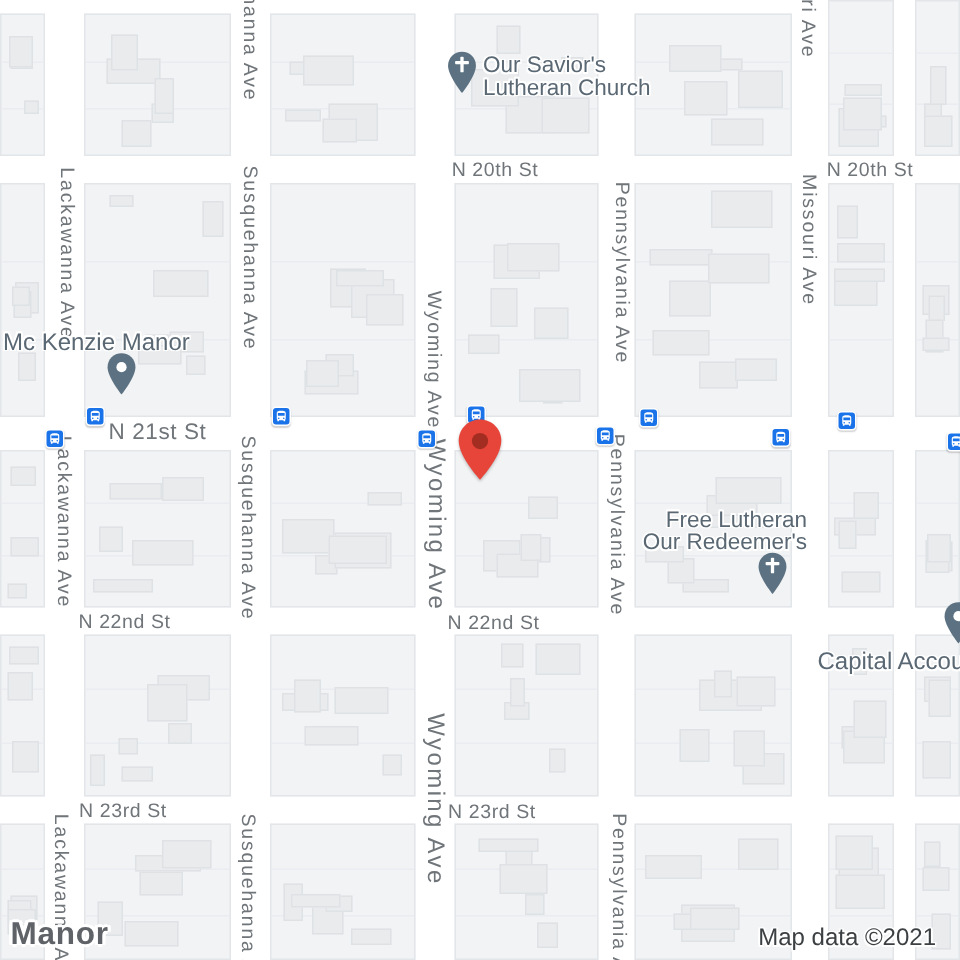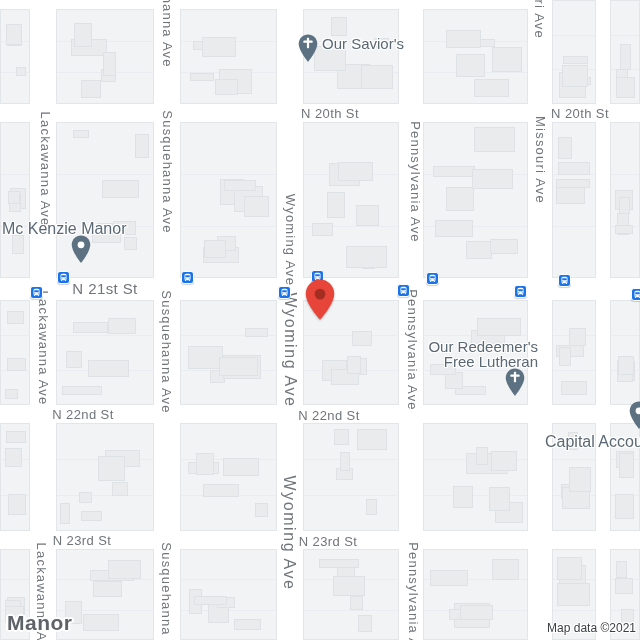--- a/index.html
+++ b/index.html
@@ -45,22 +45,22 @@
   .bus-stop svg{display:block;}
   #dest-marker{position:absolute;z-index:40;filter:drop-shadow(0 1px 1px rgba(0,0,0,.25));}
   #google-logo{
     position:absolute;left:7px;bottom:5px;z-index:50;
     font-size:21px;font-weight:bold;letter-spacing:.5px;color:#5f6368;
     text-shadow:-2px -1px 0 #fff,2px -1px 0 #fff,-2px 1px 0 #fff,2px 1px 0 #fff,
                  0 -2px 0 #fff,0 2px 0 #fff,-2px 0 0 #fff,2px 0 0 #fff,
                  -1px -1px 0 #fff,1px 1px 0 #fff;
   }
   #attribution{
-    position:absolute;right:4px;bottom:5px;z-index:50;
-    font-size:12px;color:#3c4043;white-space:nowrap;
+    position:absolute;right:16px;bottom:5px;z-index:50;
+    font-size:16px;color:#3c4043;white-space:nowrap;
   }
 </style>
 </head>
 <body>
 
 <div id="map">
   <div id="blocks-layer">
       <div class="block" style="left: 0px; top: 9px; width: 30px; height: 95px;"></div>
       <div class="parcel-line" style="left: 1px; top: 41px; width: 28px;"></div>
       <div class="parcel-line" style="left: 1px; top: 72px; width: 28px;"></div>
@@ -347,27 +347,28 @@
       <div class="avenue-label halo" style="left: 43px; top: 348px;">Lackawanna Ave</div>
       <div class="avenue-label halo" style="left: 166px; top: 352px;">Susquehanna Ave</div>
       <div class="avenue-label halo lg" style="left: 290px; top: 350px;">Wyoming Ave</div>
       <div class="avenue-label halo" style="left: 412px; top: 350px;">Pennsylvania Ave</div>
       <div class="avenue-label halo lg" style="left: 289px; top: 533px;">Wyoming Ave</div>
       <div class="avenue-label halo" style="left: 41px; top: 600px;">Lackawanna Ave</div>
       <div class="avenue-label halo" style="left: 166px; top: 604px;">Susquehanna Ave</div>
       <div class="avenue-label halo" style="left: 413px; top: 603px;">Pennsylvania Ave</div>
       <div class="poi-label halo" style="left: 322px; top: 36px; font-size: 15px; line-height: 15px;">
         <span class="poi-line">Our Savior's</span>
+        <span class="poi-line">Lutheran Church</span>
       </div>
       <div class="poi-label halo" style="left: 2px; top: 221px; font-size: 16px; line-height: 16px;">
         <span class="poi-line">Mc Kenzie Manor</span>
       </div>
       <div class="poi-label halo align-right" style="left: 538px; top: 339px; font-size: 15px; line-height: 15px;">
+        <span class="poi-line">Free Lutheran</span>
         <span class="poi-line">Our Redeemer's</span>
-        <span class="poi-line">Free Lutheran</span>
       </div>
       <div class="poi-label halo" style="left: 545px; top: 434px; font-size: 16px; line-height: 16px;">
         <span class="poi-line">Capital Account</span>
       </div>
     </div>
   <div id="icons-layer">
       <div class="map-pin" style="left: 298px; top: 34px;"><svg width="20" height="29" viewBox="0 0 20 29">
           <path d="M10,0.5 C4.8,0.5 0.7,4.6 0.7,9.8 c0,6.8 9.3,18.2 9.3,18.2 s9.3,-11.4 9.3,-18.2 C19.3,4.6 15.2,0.5 10,0.5 z" fill="#5C7282"></path>
           <rect x="8.9" y="3.8" width="2.2" height="10.4" rx="0.6" fill="#fff"></rect>
           <rect x="5.4" y="6.6" width="9.2" height="2.2" rx="0.6" fill="#fff"></rect>

